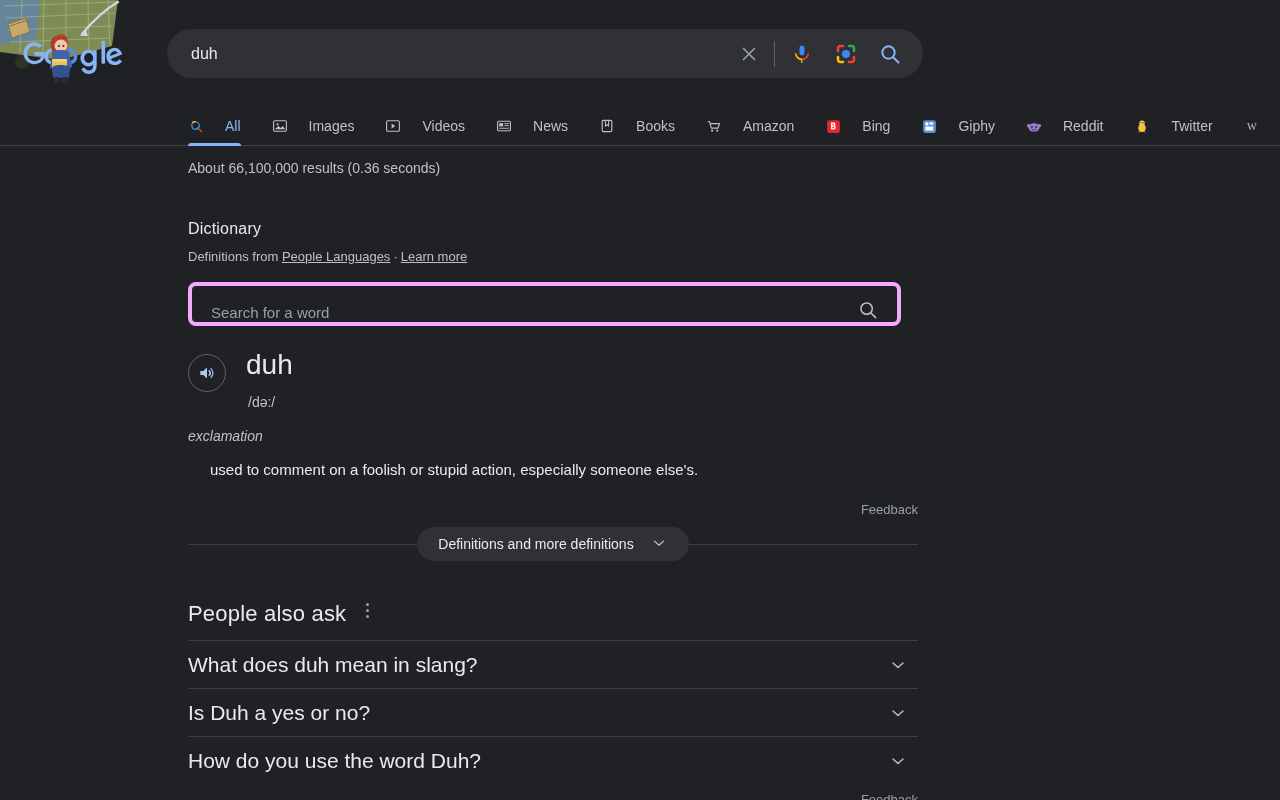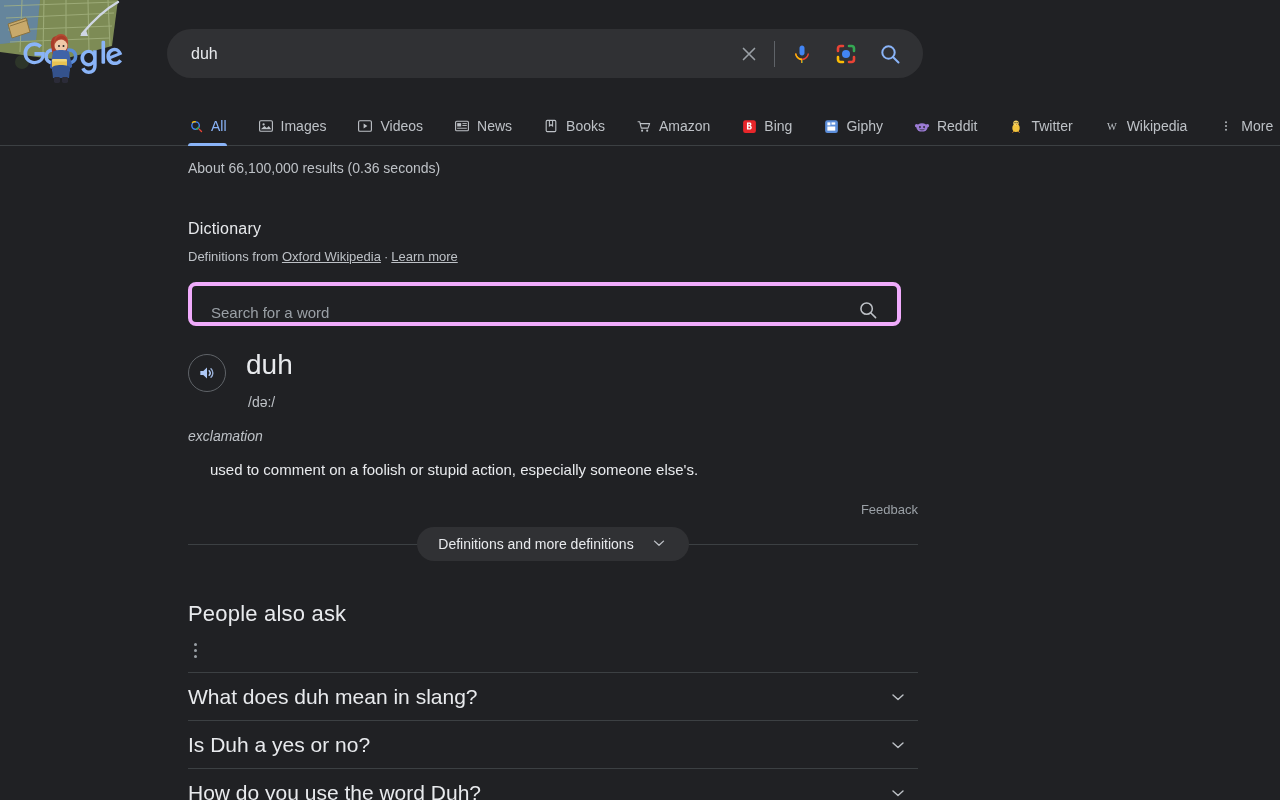--- a/index.html
+++ b/index.html
@@ -73,21 +73,21 @@
     position: absolute;
     left: 188px; top: 106px;
     display: flex;
     align-items: center;
     height: 40px;
     gap: 0;
   }
   .tab {
     display: flex;
     align-items: center;
-    gap: 7px;
+    gap: 21px;
     height: 40px;
     padding: 0 14px 0 0;
     margin-right: 17px;
     color: #bdc1c6;
     font-size: 14px;
     cursor: pointer;
     position: relative;
     white-space: nowrap;
   }
   .tab:last-child { margin-right: 0; }
@@ -244,21 +244,20 @@
 
   
   .paa {
     margin-top: 40px;
   }
   .paa-head {
     display: flex;
     align-items: flex-start;
     gap: 14px;
     padding-bottom: 13px;
-    flex-direction: column;
   }
   .paa-title {
     color: #e8eaed;
     font-size: 22px;
     font-weight: normal;
     margin: 0;
     letter-spacing: .2px;
   }
   .kebab {
     width: 14px; height: 18px;
@@ -538,21 +537,21 @@
 
 <div class="main">
 
   <div class="results-count">About 66,100,000 results (0.36 seconds)</div>
 
   <div class="dict">
     <h2 class="dict-title">Dictionary</h2>
 
     <div class="dict-sub">
       <span>Definitions from</span>
-      <a>Oxford Wikipedia</a><span class="dot-sep">·</span><a>Learn more</a>
+      <a>People Languages</a><span class="dot-sep">·</span><a>Learn more</a>
     </div>
 
     <div class="word-search">
       <input type="text" placeholder="Search for a word" style="">
       <span>
         <svg viewBox="0 0 24 24" width="22" height="22">
           <circle cx="10.5" cy="10.5" r="6.2" fill="none" stroke="#bdc1c6" stroke-width="1.7"></circle>
           <path d="M15.2 15.2 L20.3 20.3" stroke="#bdc1c6" stroke-width="1.7" stroke-linecap="round"></path>
         </svg>
       </span>

